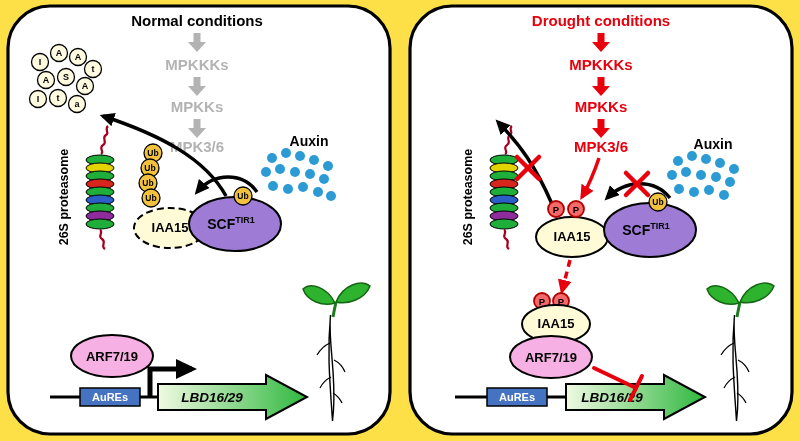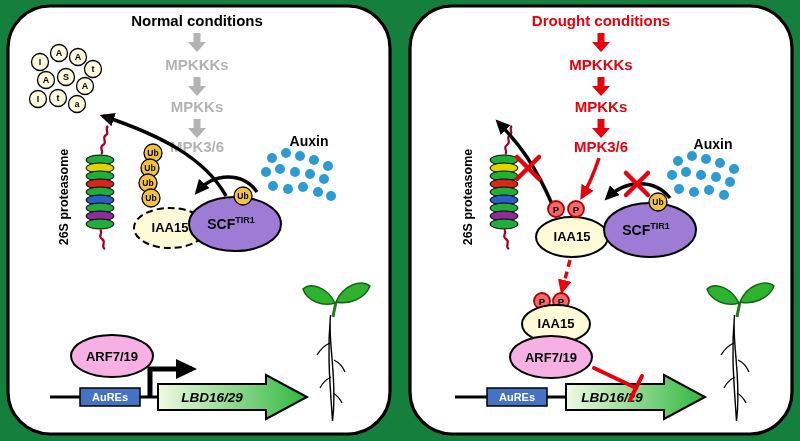--- a/index.html
+++ b/index.html
@@ -1,16 +1,16 @@
 <!DOCTYPE html>
 <html><head>
 <meta charset="utf-8">
 <style>
   html,body{margin:0;padding:0;background:#ffffff;}
-  .stage{width:800px;height:441px;position:relative;background:#15803d;}
+  .stage{width:800px;height:441px;position:relative;background:#fde047;}
   svg text{font-family:"Liberation Sans","DejaVu Sans",sans-serif;}
   .ttl{font-size:15px;font-weight:bold;}
   .casc{font-size:15px;font-weight:bold;}
   .gray{fill:#b3b3b3;}
   .red{fill:#e8000d;}
   .node{font-size:13px;font-weight:bold;fill:#000;}
   .node-lg{font-size:14px;font-weight:bold;fill:#000;}
   .sup{font-size:9px;font-weight:bold;}
   .ubt{font-size:8.5px;font-weight:bold;fill:#000;}
   .aat{font-size:9px;font-weight:bold;fill:#000;}

